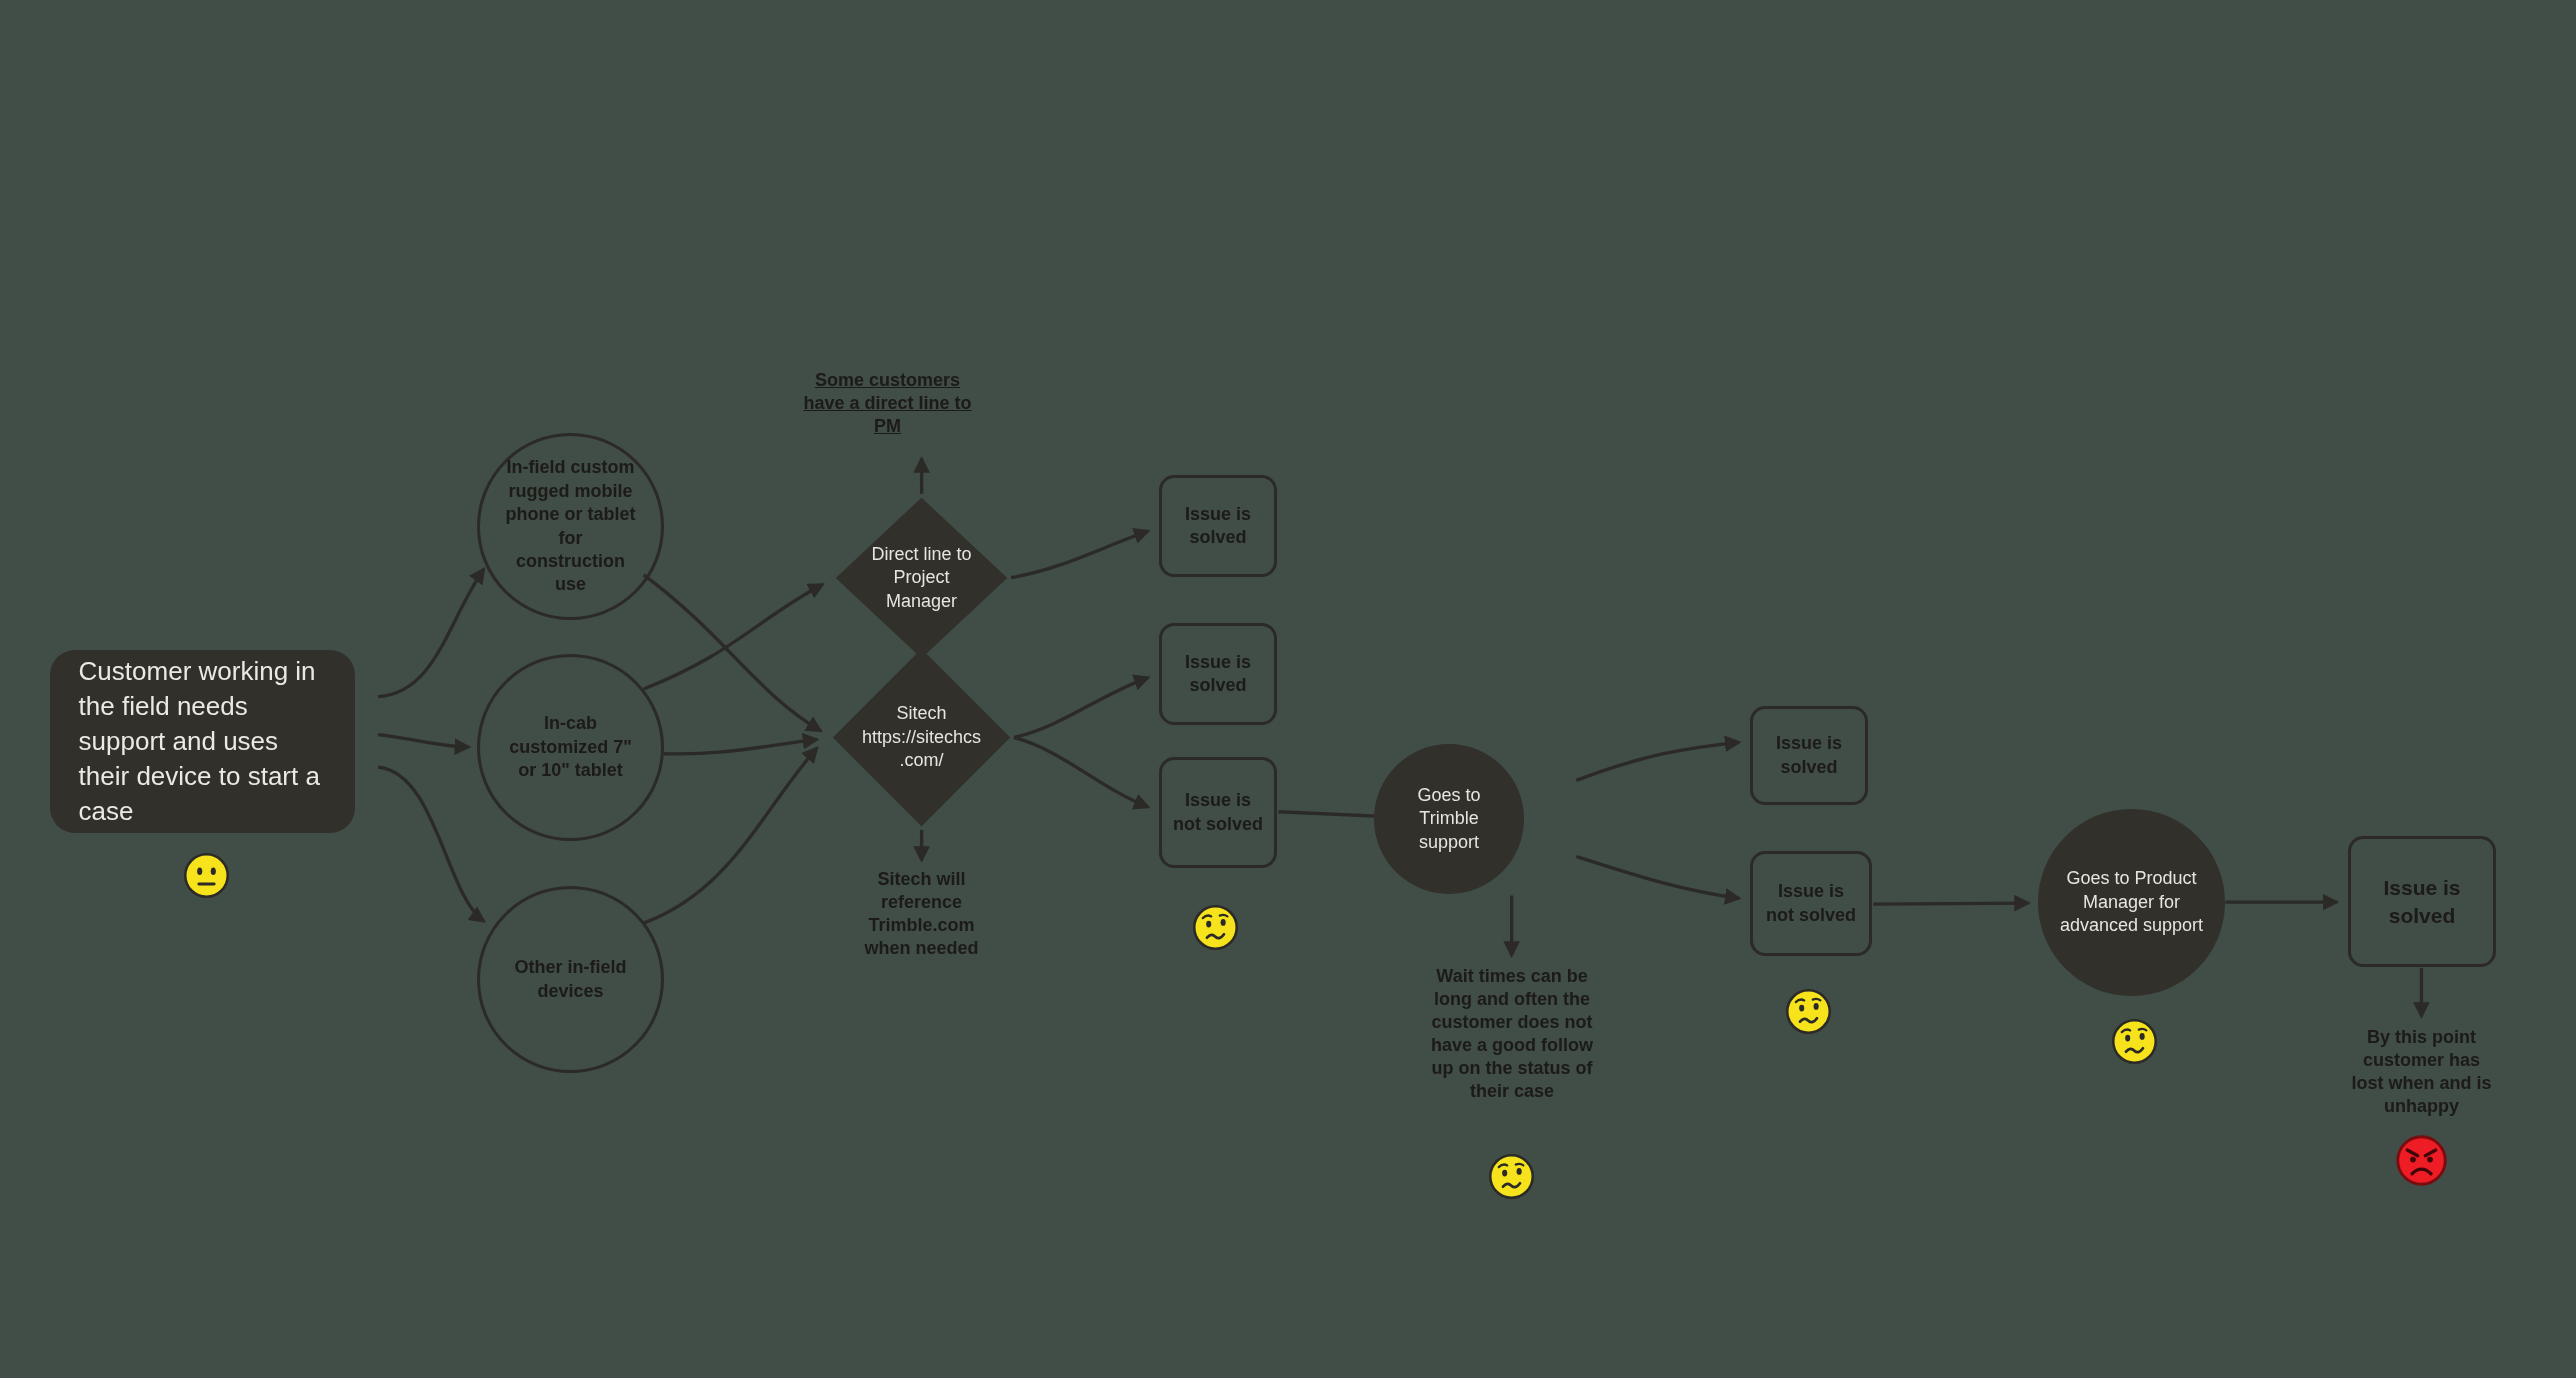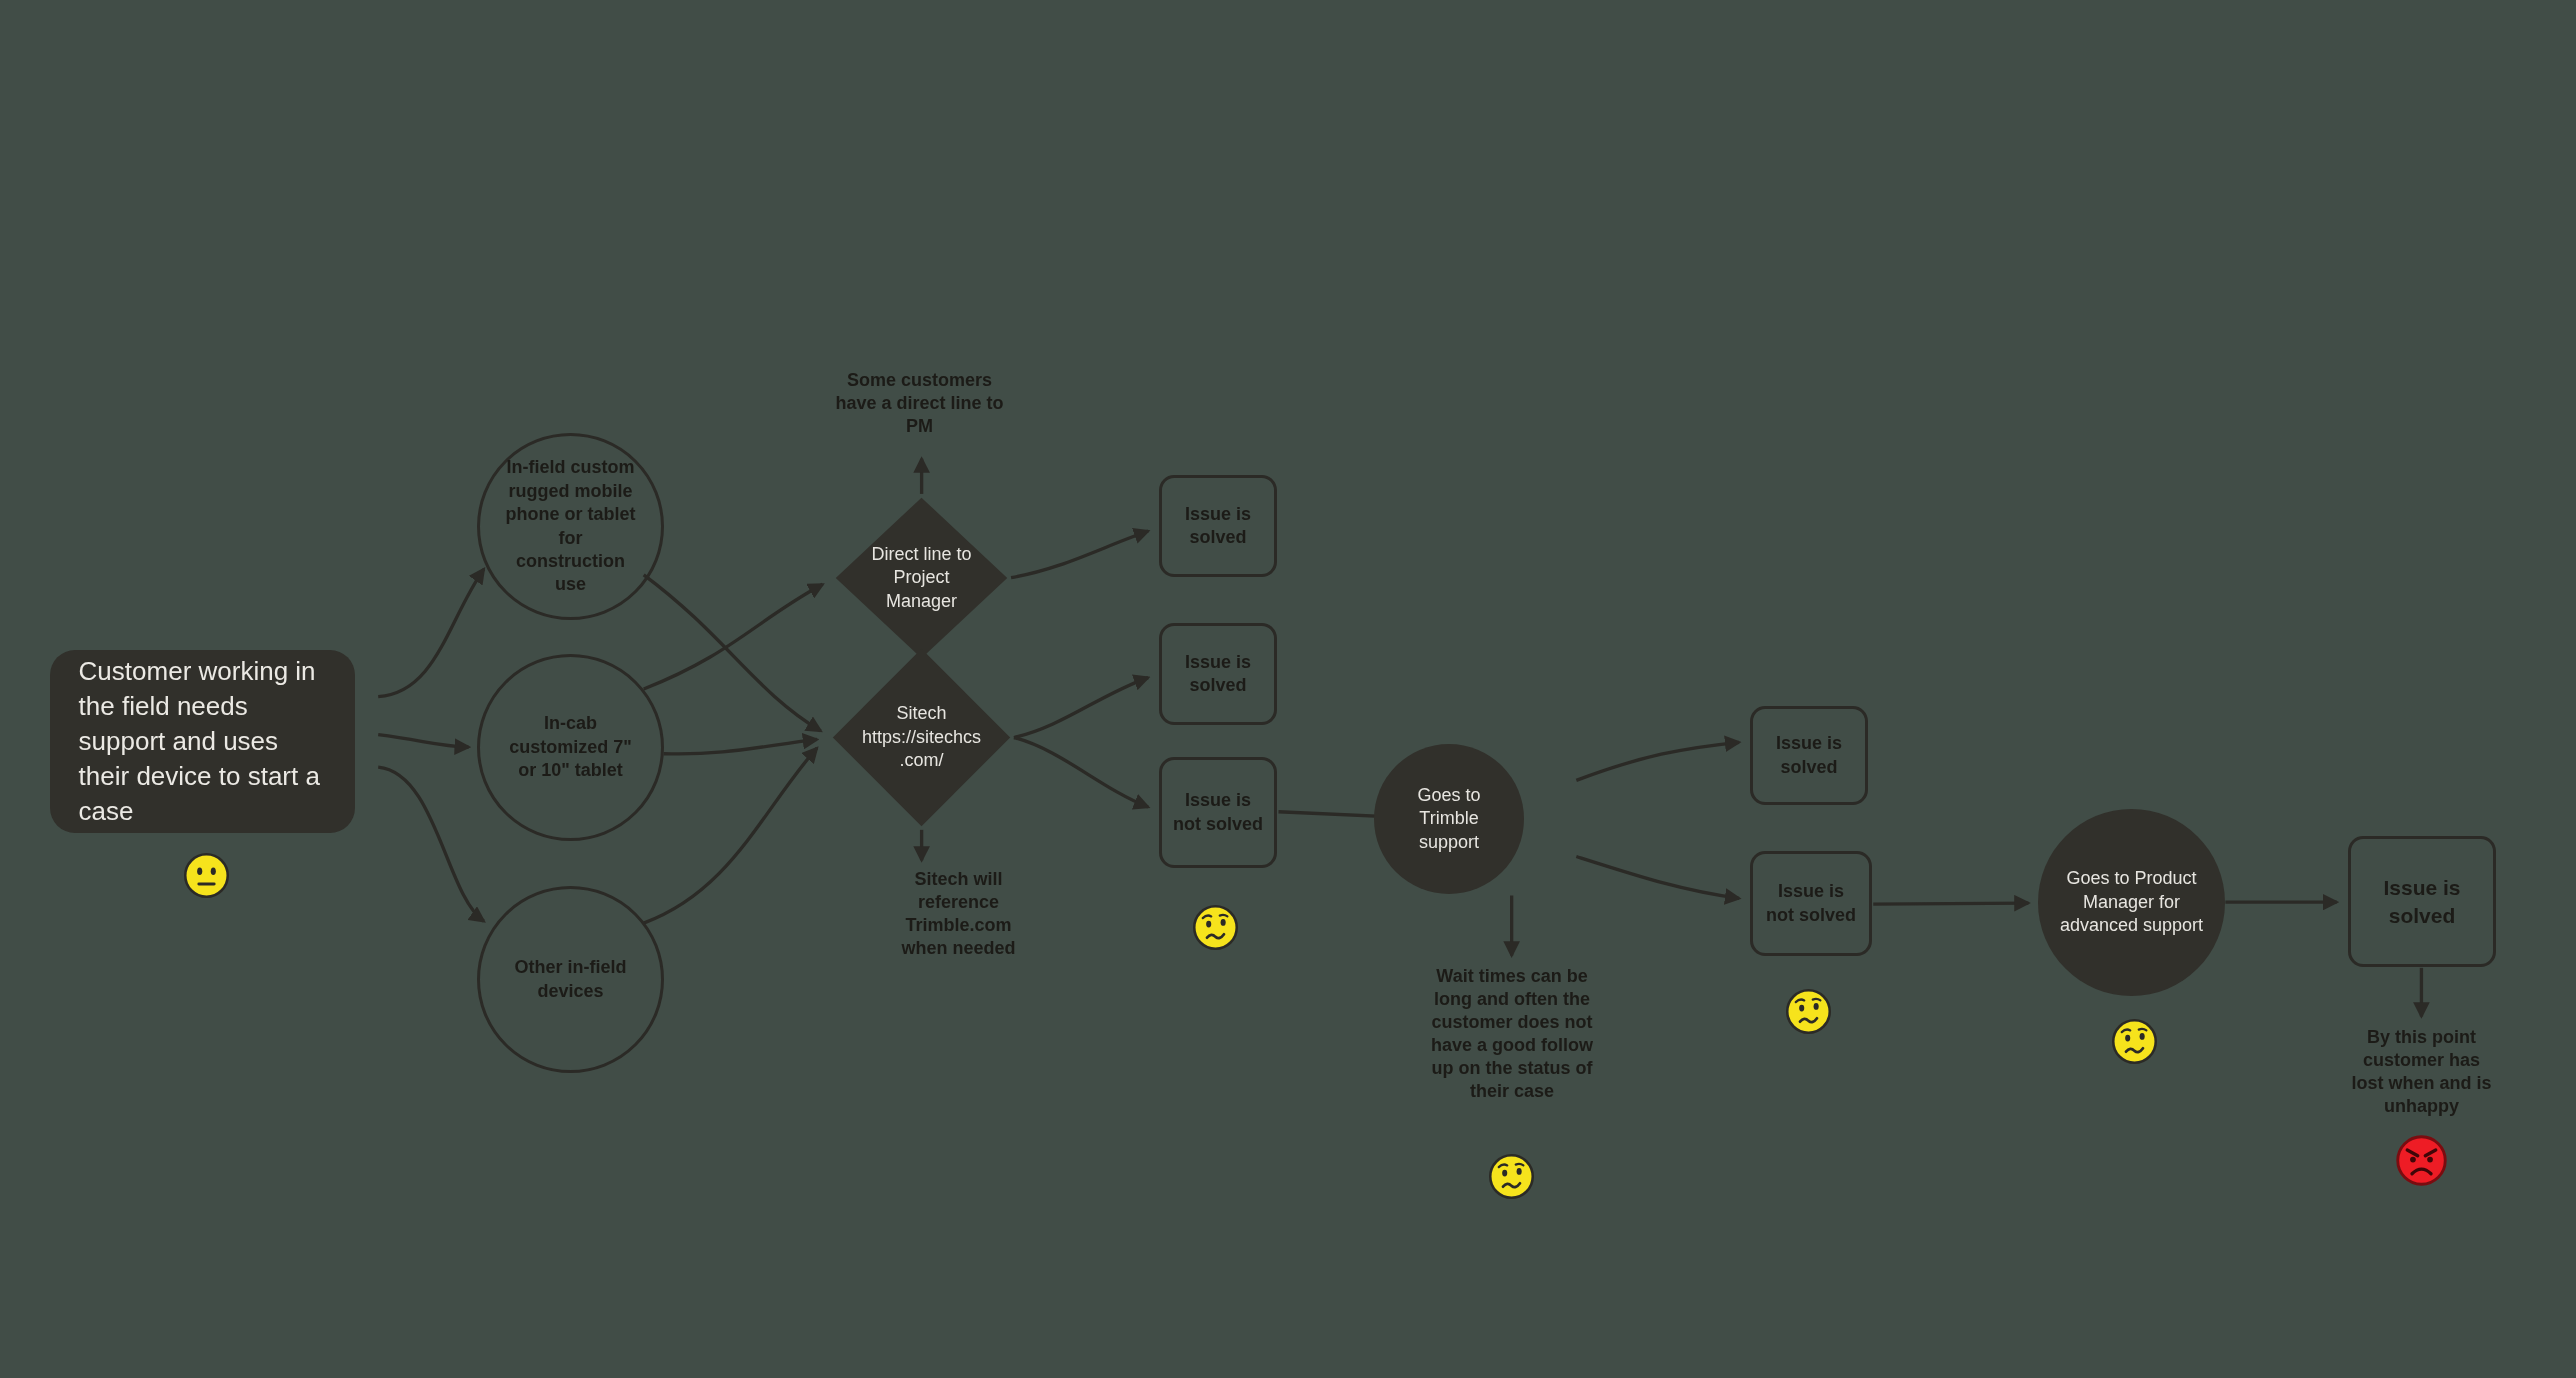--- a/index.html
+++ b/index.html
@@ -98,24 +98,24 @@
     </svg>
     <div class="label">Direct line to Project Manager</div>
   </div>
   <div class="node diamond" style="left:831px;top:647px;width:181px;height:181px;">
     <svg class="diamond-bg" viewBox="0 0 100 100" preserveAspectRatio="none">
       <polygon points="50,1 99,50 50,99 1,50" fill="#31302b"></polygon>
     </svg>
     <div class="label">Sitech https://sitechcs.com/</div>
   </div>
 
-  <div class="note" style="left:832px;top:369px;width:175px;height:80px;">
+  <div class="note" style="left:800px;top:369px;width:175px;height:80px;text-decoration:underline;">
     <div>Some customers have a direct line to PM</div>
   </div>
-  <div class="note" style="left:892px;top:868px;width:133px;height:105px;">
+  <div class="note" style="left:855px;top:868px;width:133px;height:105px;">
     <div>Sitech will reference Trimble.com when needed</div>
   </div>
 
   <div class="node result-box" style="left:1159px;top:475px;width:118px;height:102px;">
     <div>Issue is solved</div>
   </div>
   <div class="node result-box" style="left:1159px;top:623px;width:118px;height:102px;">
     <div>Issue is solved</div>
   </div>
   <div class="node result-box" style="left:1159px;top:757px;width:118px;height:111px;">

